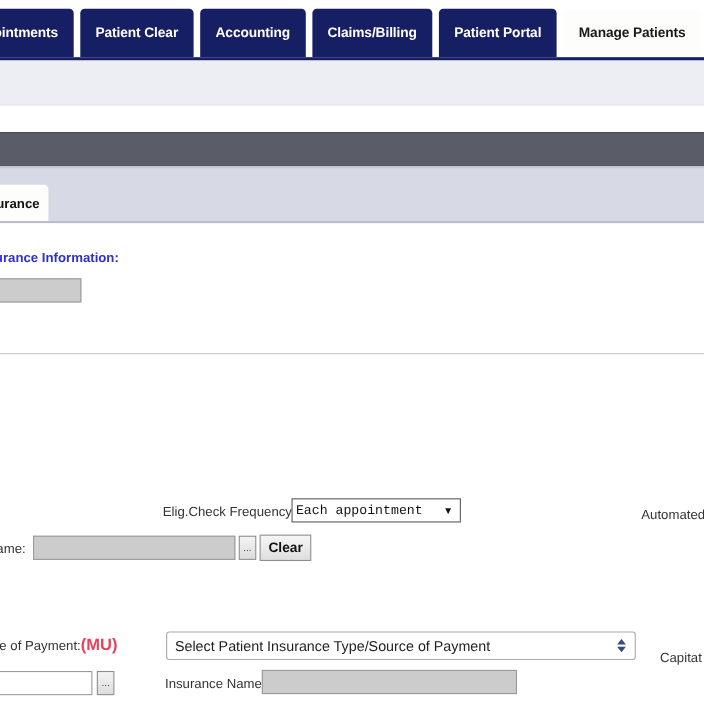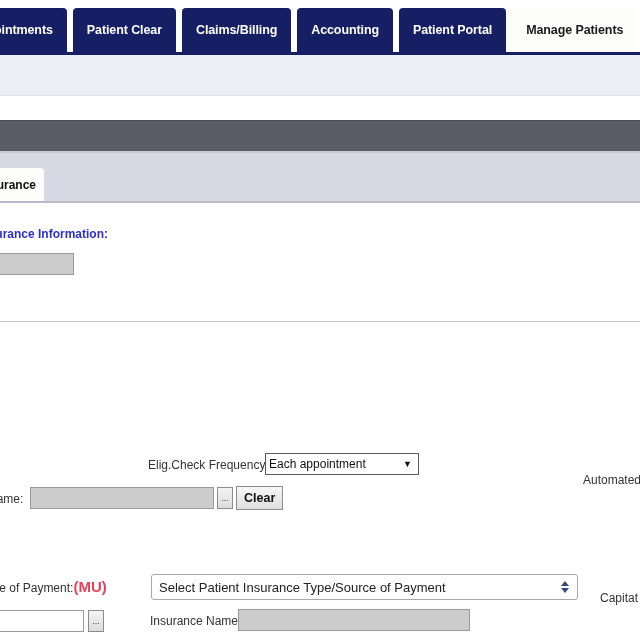--- a/index.html
+++ b/index.html
@@ -214,21 +214,21 @@
     color: #111111;
     cursor: pointer;
   }
 
   
   .sel-classic {
     position: absolute;
     box-sizing: border-box;
     border: 1px solid #5a5a5a;
     background: #ffffff;
-    font-family: Liberation Sans, sans-serif;
+    font-family: Liberation Mono, monospace;
     font-size: 12px;
     color: #111111;
     height: 22px;
     padding: 0 18px 0 3px;
     appearance: none;
     -webkit-appearance: none;
     cursor: pointer;
     outline: none;
   }
 
@@ -297,24 +297,24 @@
 <div id="root">
 
   <div class="navbar">
     <div class="nav-tab first">
         <span>Appointments</span>
       </div>
     <div class="nav-tab">
         <span>Patient Clear</span>
       </div>
     <div class="nav-tab">
+        <span>Accounting</span>
+      </div>
+    <div class="nav-tab">
         <span>Claims/Billing</span>
-      </div>
-    <div class="nav-tab">
-        <span>Accounting</span>
       </div>
     <div class="nav-tab">
         <span>Patient Portal</span>
       </div>
     <div class="nav-tab active">
         <span>Manage Patients</span>
       </div>
   </div>
   <div class="nav-underline"></div>
 
@@ -334,21 +334,21 @@
     <div class="heading-ins">Insurance Information:</div>
 
     <input class="inp readonly" style="left: -30px; top: 50px; width: 104px;" readonly="" value="">
 
     <div class="lbl" style="left:148px; top:255px;">Elig.Check Frequency:</div>
     <select class="sel-classic" style="left:265px; top:250px; width:154px;">
       <option>Each appointment</option>
     </select>
     <span class="sel-chev" style="left:403px; top:250px;">▼</span>
 
-    <div class="lbl" style="left:583px; top:258px;margin-top:12px;">Automated</div>
+    <div class="lbl" style="left:583px; top:258px;">Automated</div>
 
     <div class="lbl" style="left:-12px; top:289px;">Name:</div>
     <input class="inp readonly" style="left: 30px; top: 284px; width: 184px;" readonly="" value="">
     <button class="btn-ellipsis" style="left:217px; top:284px;">...</button>
     <button class="btn-clear" style="left:236px; top:283px;">Clear</button>
 
     <div class="divider" style="top:118px;"></div>
 
     <div class="lbl" style="left:-32px; top:377px;">
       <span>Source of Payment:</span><span class="mu">(MU)</span>

